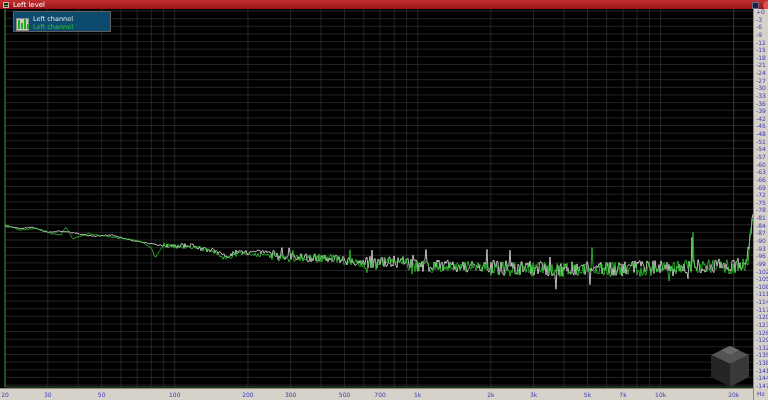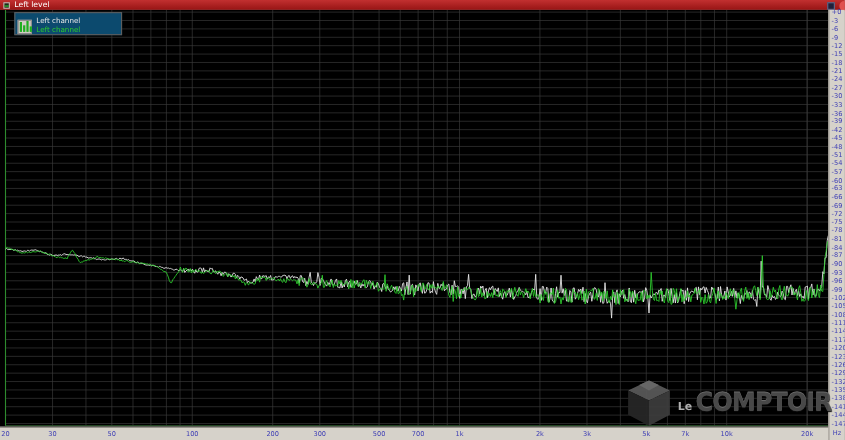--- a/index.html
+++ b/index.html
@@ -233,20 +233,16 @@
     </div>
 
   <div id="watermark">
     <svg width="42" height="46" viewBox="0 0 42 46">
       <polygon points="2,12 21,3 40,12 21,21" fill="#585858"></polygon>
       <polygon points="2,12 21,21 21,44 2,34" fill="#262626"></polygon>
       <polygon points="40,12 21,21 21,44 40,34" fill="#3c3c3c"></polygon>
       <polygon points="12,7 21,12 30,7 21,3" fill="#6c6c6c"></polygon>
     </svg>
     <span class="wtext">
-      <span class="wrow">
-        <span class="wsmall">Le</span>
-        <span class="wbig">COMPTOIR</span>
-      </span>
     </span>
   </div>
 
 </div>
 
 </body></html>

